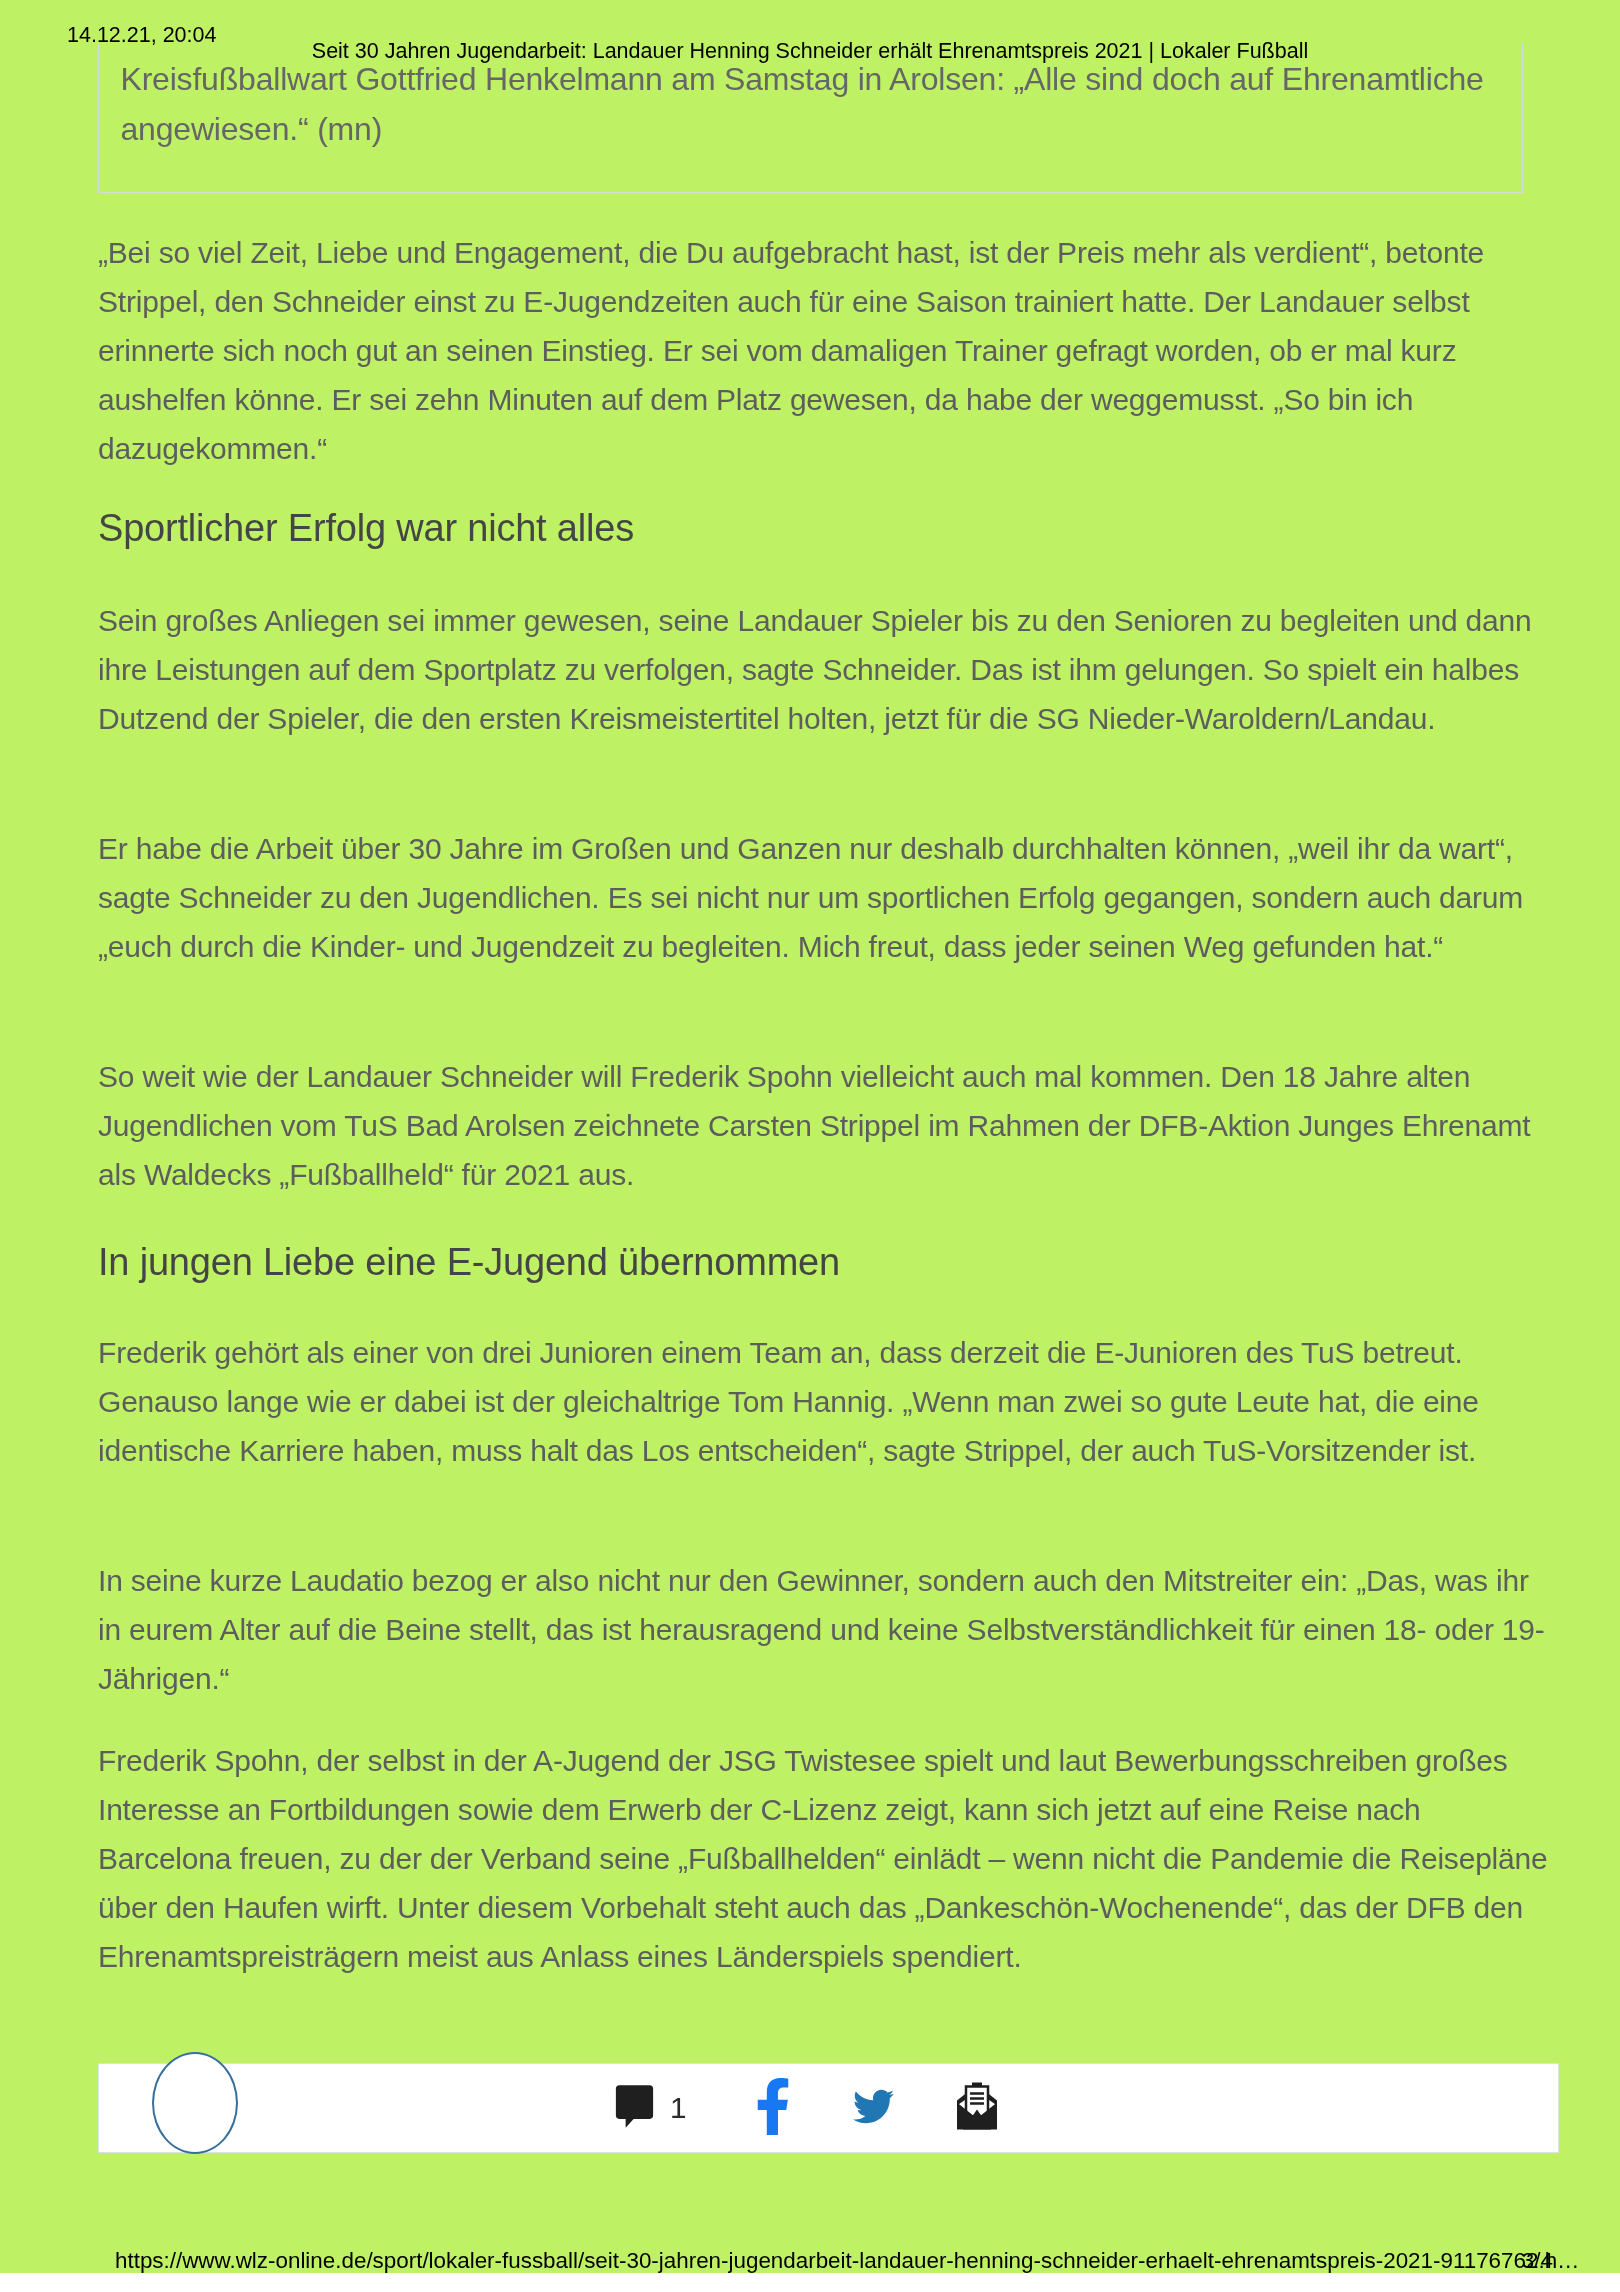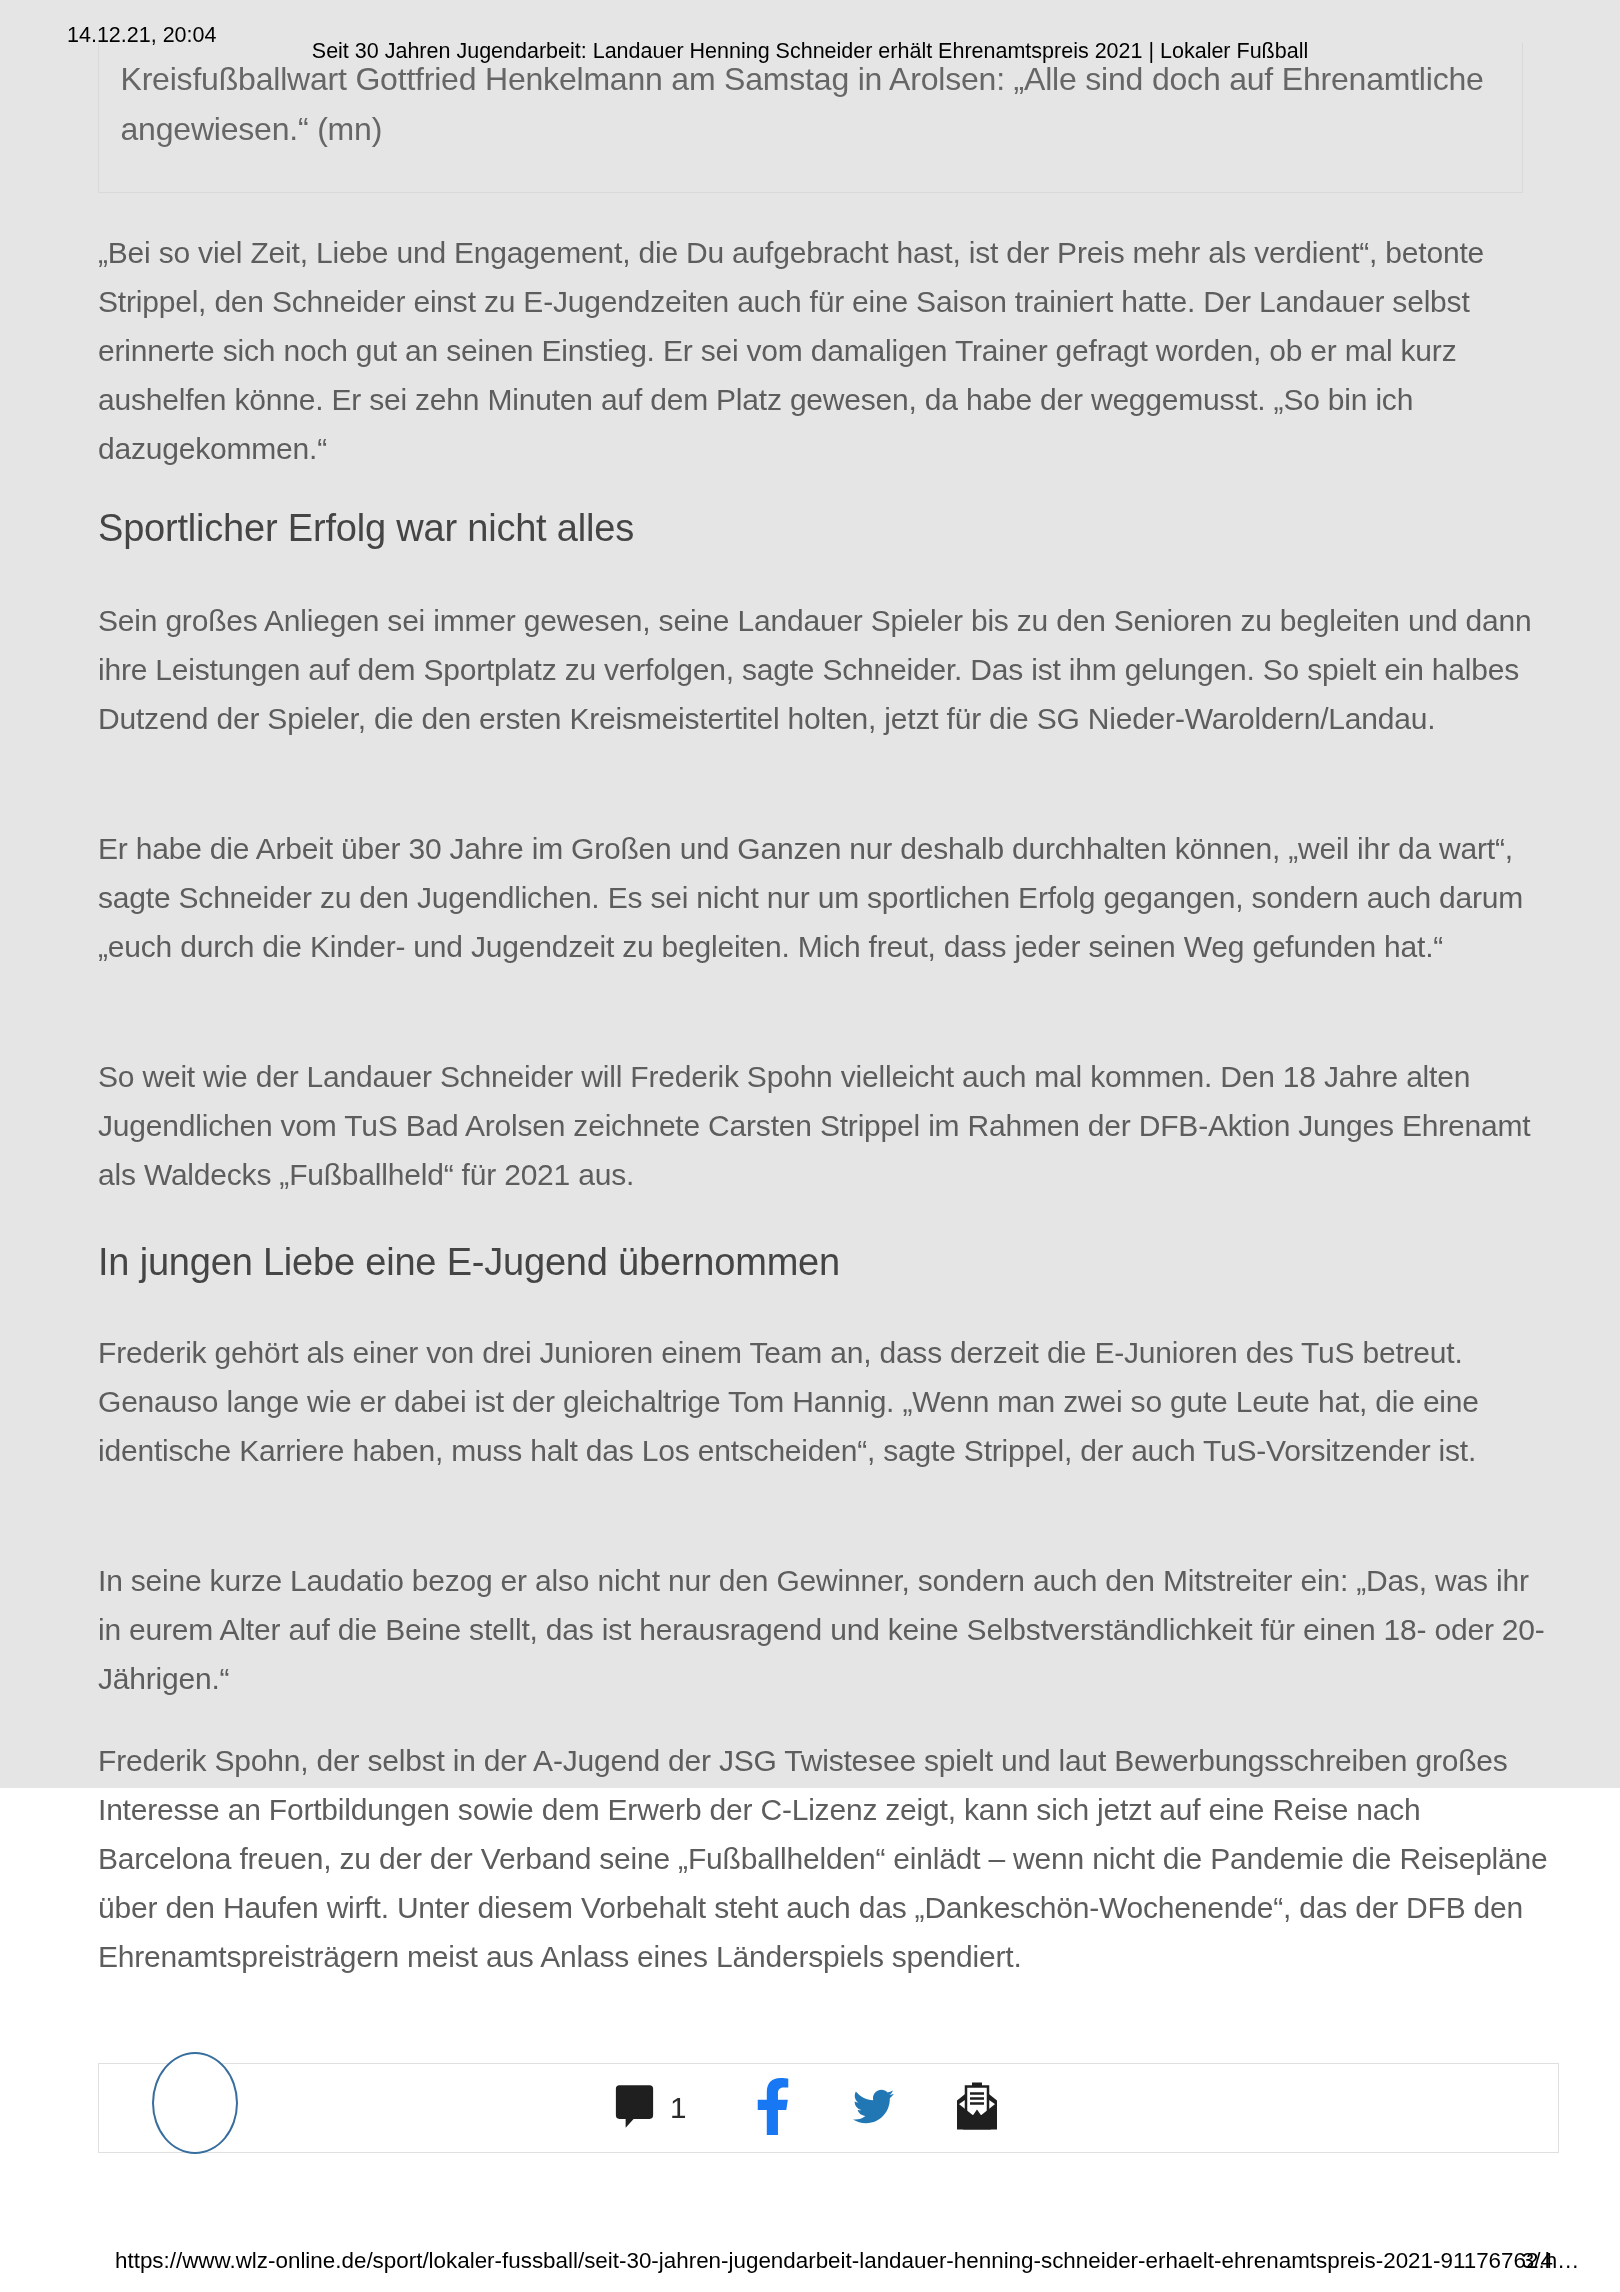--- a/index.html
+++ b/index.html
@@ -4,21 +4,21 @@
 <style>
   * { margin: 0; padding: 0; box-sizing: border-box; }
   html, body { background: #ffffff; }
   body {
     width: 1620px; height: 2293px;
     font-family: "Liberation Sans", sans-serif;
     color: #5d5d5d;
     position: relative;
     overflow: hidden;
   }
-  .page { position: relative; width: 1620px; height: 1788px; background: #e5e5e5; }
+  .page { position: relative; width: 1620px; height: 2273px; background: #bef264; }
 
   
   .print-header { position: absolute; top: 23px; left: 67px; right: 67px; height: 29px; font-size: 21.5px; color: #000; }
   .header-date { position: absolute; left: 0; top: 0; white-space: nowrap; }
   .header-title { position: absolute; left: 0; right: 0; top: 16px; text-align: center; white-space: nowrap; }
   .print-footer { position: absolute; top: 2248px; left: 67px; right: 67px; font-size: 22.4px; color: #000; }
   .footer-url { position: absolute; left: 0; top: 0; white-space: nowrap; margin-left: 48px; }
   .footer-page { position: absolute; right: 0; top: 0; white-space: nowrap; }
 
   
@@ -75,21 +75,21 @@
     <span>Kreisfußballwart Gottfried Henkelmann am Samstag in Arolsen: „Alle sind doch auf Ehrenamtliche angewiesen.“ (mn)</span>
   </div>
 
   <p class="article-block para pos-p1">„Bei so viel Zeit, Liebe und Engagement, die Du aufgebracht hast, ist der Preis mehr als verdient“, betonte Strippel, den Schneider einst zu E-Jugendzeiten auch für eine Saison trainiert hatte. Der Landauer selbst erinnerte sich noch gut an seinen Einstieg. Er sei vom damaligen Trainer gefragt worden, ob er mal kurz aushelfen könne. Er sei zehn Minuten auf dem Platz gewesen, da habe der weggemusst. „So bin ich dazugekommen.“</p>
   <h2 class="article-block headline pos-h1">Sportlicher Erfolg war nicht alles</h2>
   <p class="article-block para pos-p2">Sein großes Anliegen sei immer gewesen, seine Landauer Spieler bis zu den Senioren zu begleiten und dann ihre Leistungen auf dem Sportplatz zu verfolgen, sagte Schneider. Das ist ihm gelungen. So spielt ein halbes Dutzend der Spieler, die den ersten Kreismeistertitel holten, jetzt für die SG Nieder-Waroldern/Landau.</p>
   <p class="article-block para pos-p3">Er habe die Arbeit über 30 Jahre im Großen und Ganzen nur deshalb durchhalten können, „weil ihr da wart“, sagte Schneider zu den Jugendlichen. Es sei nicht nur um sportlichen Erfolg gegangen, sondern auch darum „euch durch die Kinder- und Jugendzeit zu begleiten. Mich freut, dass jeder seinen Weg gefunden hat.“</p>
   <p class="article-block para pos-p4">So weit wie der Landauer Schneider will Frederik Spohn vielleicht auch mal kommen. Den 18 Jahre alten Jugendlichen vom TuS Bad Arolsen zeichnete Carsten Strippel im Rahmen der DFB-Aktion Junges Ehrenamt als Waldecks „Fußballheld“ für 2021 aus.</p>
   <h2 class="article-block headline pos-h2">In jungen Liebe eine E-Jugend übernommen</h2>
   <p class="article-block para pos-p5">Frederik gehört als einer von drei Junioren einem Team an, dass derzeit die E-Junioren des TuS betreut. Genauso lange wie er dabei ist der gleichaltrige Tom Hannig. „Wenn man zwei so gute Leute hat, die eine identische Karriere haben, muss halt das Los entscheiden“, sagte Strippel, der auch TuS-Vorsitzender ist.</p>
-  <p class="article-block para pos-p6">In seine kurze Laudatio bezog er also nicht nur den Gewinner, sondern auch den Mitstreiter ein: „Das, was ihr in eurem Alter auf die Beine stellt, das ist herausragend und keine Selbstverständlichkeit für einen 18- oder 20-Jährigen.“</p>
+  <p class="article-block para pos-p6">In seine kurze Laudatio bezog er also nicht nur den Gewinner, sondern auch den Mitstreiter ein: „Das, was ihr in eurem Alter auf die Beine stellt, das ist herausragend und keine Selbstverständlichkeit für einen 18- oder 19-Jährigen.“</p>
   <p class="article-block para pos-p7">Frederik Spohn, der selbst in der A-Jugend der JSG Twistesee spielt und laut Bewerbungsschreiben großes Interesse an Fortbildungen sowie dem Erwerb der C-Lizenz zeigt, kann sich jetzt auf eine Reise nach Barcelona freuen, zu der der Verband seine „Fußballhelden“ einlädt – wenn nicht die Pandemie die Reisepläne über den Haufen wirft. Unter diesem Vorbehalt steht auch das „Dankeschön-Wochenende“, das der DFB den Ehrenamtspreisträgern meist aus Anlass eines Länderspiels spendiert.</p>
 
   <div class="share-bar">
     <div class="avatar-circle"></div>
 
     <span class="share-icon icon-comments">
       <svg width="39" height="45" viewBox="0 0 44 50" xmlns="http://www.w3.org/2000/svg">
         <path d="M5 1h34a4 4 0 0 1 4 4v30a4 4 0 0 1-4 4H21l-9 10V39H5a4 4 0 0 1-4-4V5a4 4 0 0 1 4-4z" fill="#1f1f1f"></path>
       </svg>
     </span>

